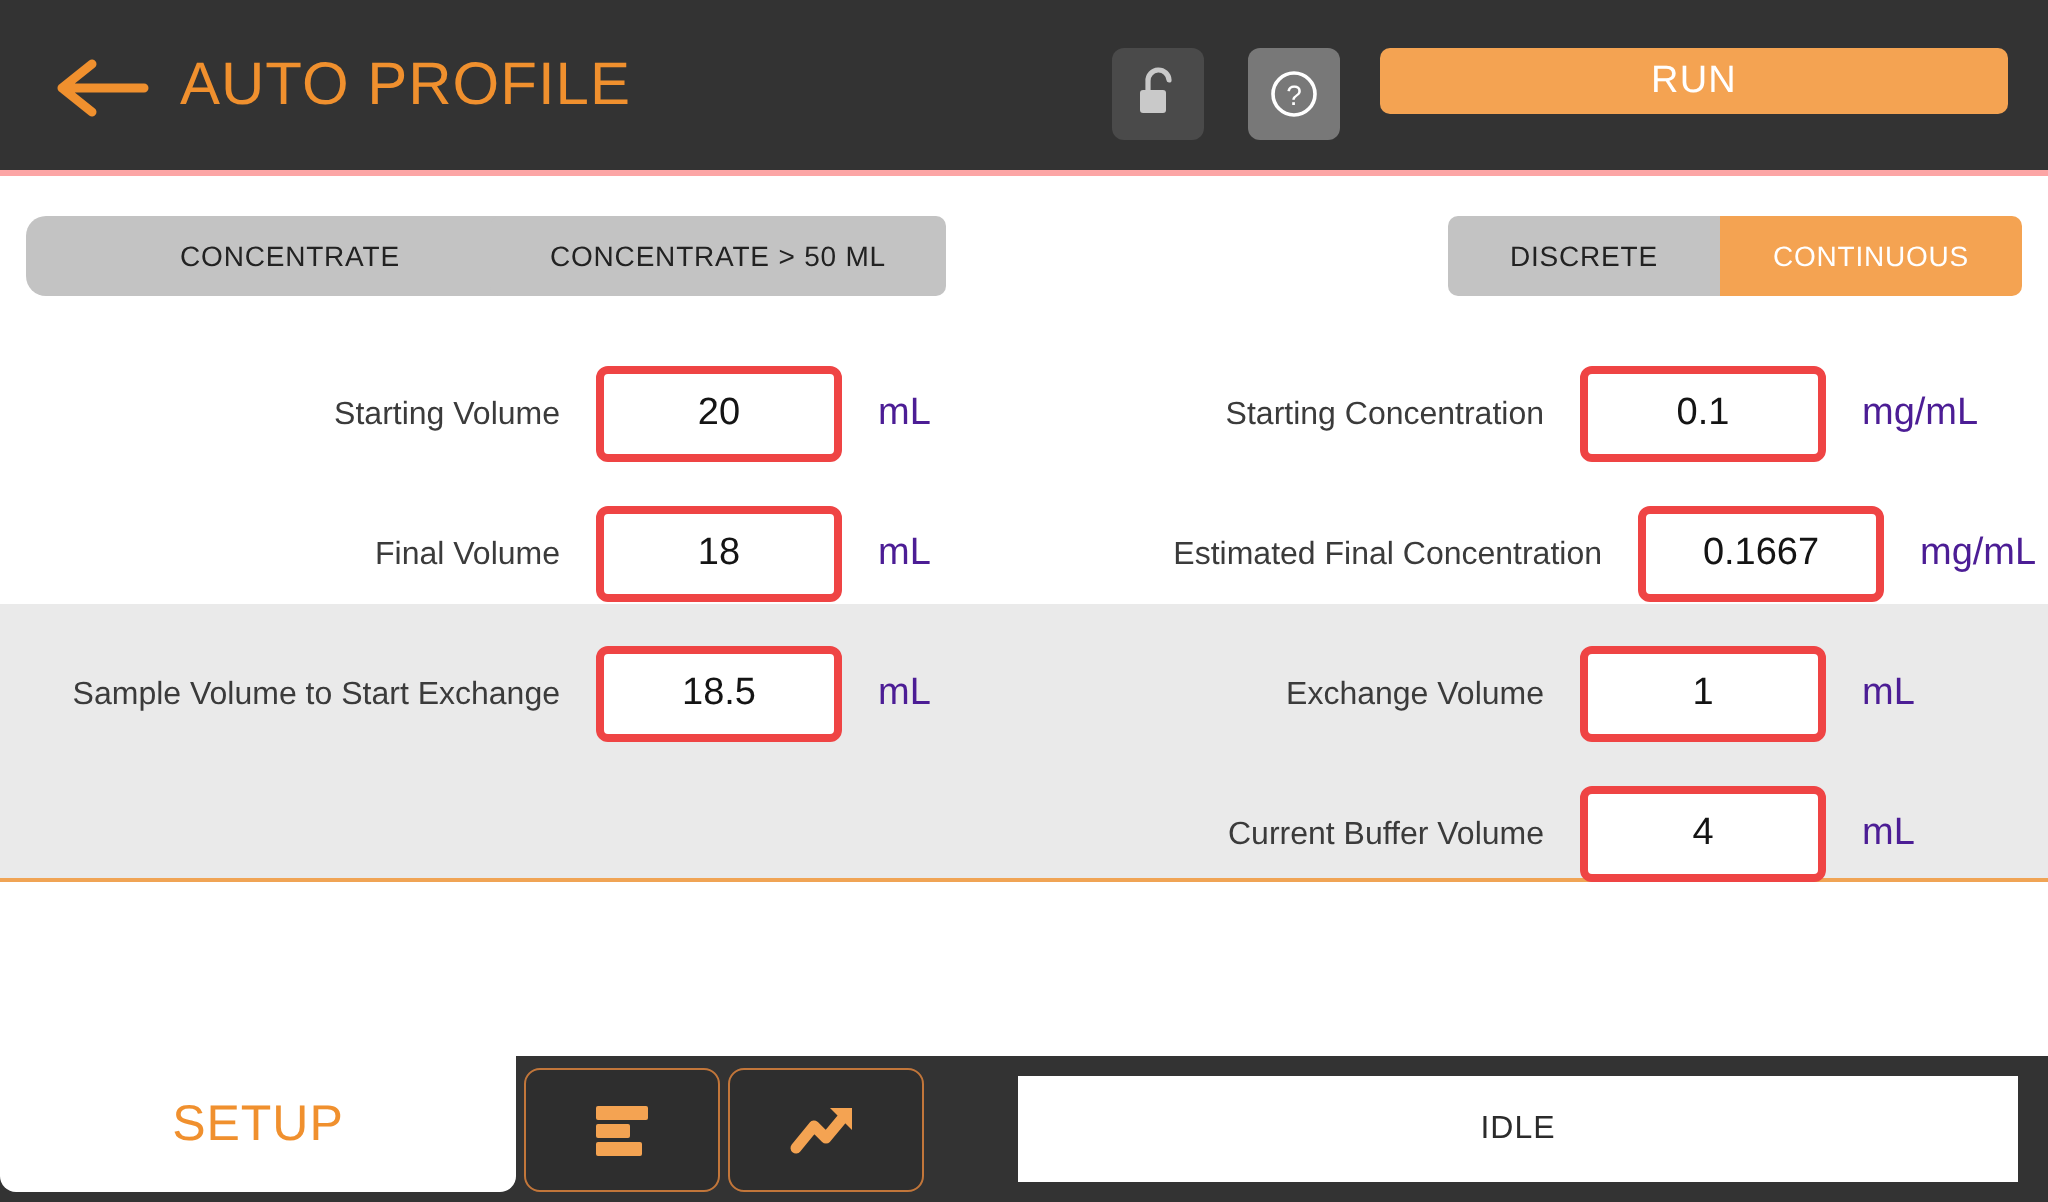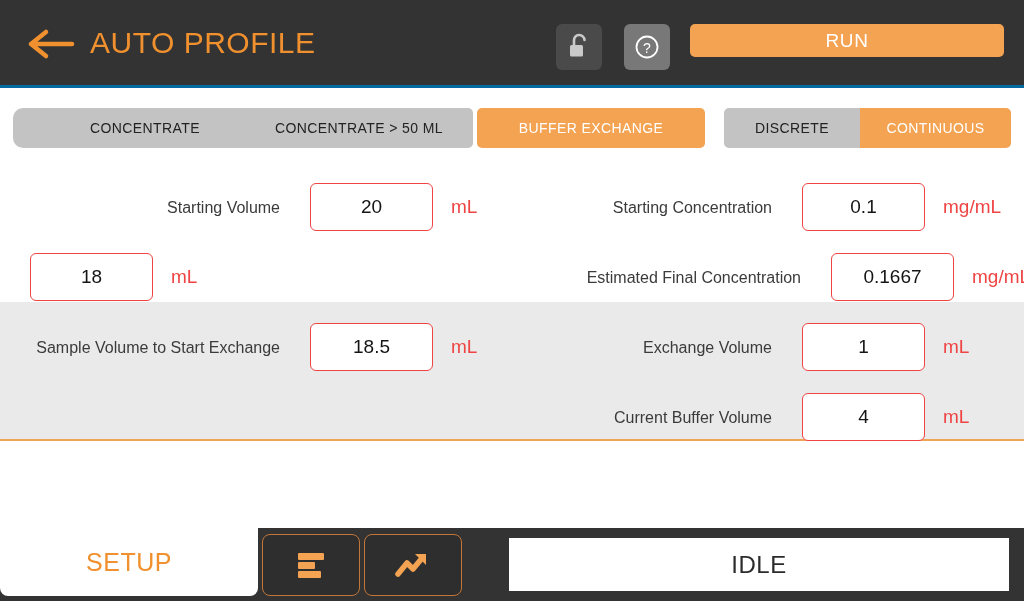--- a/index.html
+++ b/index.html
@@ -19,21 +19,21 @@
     background: #ffffff;
   }
 
   
   .header {
     position: absolute;
     left: 0; top: 0;
     width: 1024px;
     height: 88px;
     background: #333333;
-    border-bottom: 3px solid #0369a1;
+    border-bottom: 3px solid #fca5a5;
   }
 
   .back-arrow {
     position: absolute;
     left: 27px; top: 28px;
     width: 48px; height: 32px;
     cursor: pointer;
   }
 
   .page-title {
@@ -140,34 +140,33 @@
     color: #3b3b3b;
     text-align: right;
     line-height: 25px;
     padding-right: 18px;
   }
 
   .field-input {
     width: 123px;
     height: 48px;
     background: #ffffff;
-    border: 1px solid #ef4444;
+    border: 4px solid #ef4444;
     border-radius: 6px;
     display: flex;
     align-items: center;
     justify-content: center;
     font-size: 19px;
     color: #141414;
     cursor: text;
-    margin-left: 12px;
   }
 
   .field-unit {
     font-size: 19px;
-    color: #ef4444;
+    color: #4c1d95;
     padding-left: 18px;
     white-space: nowrap;
   }
 
   
   .row-start-volume   { left: 18px;  top: 172px; width: 470px; }
   .row-final-volume   { left: 18px;  top: 242px; width: 470px; }
   .row-start-conc     { left: 540px; top: 172px; width: 470px; }
   .row-final-conc     { left: 569px; top: 242px; width: 470px; }
   .row-sample-volume  { left: 18px;  top: 312px; width: 470px; }
@@ -224,21 +223,21 @@
   .chart-btn { left: 364px; }
 
   .status-box {
     position: absolute;
     left: 509px; top: 10px;
     width: 500px; height: 53px;
     background: #ffffff;
     display: flex;
     align-items: center;
     justify-content: center;
-    font-size: 24px;
+    font-size: 16px;
     color: #2b2b2b;
     letter-spacing: 0.5px;
   }
 </style>
 </head>
 <body>
 
 <div class="app">
 
   <div class="header">
@@ -263,34 +262,34 @@
         <text x="14" y="19.5" font-size="14" fill="#ffffff" text-anchor="middle" font-family="Liberation Sans, sans-serif">?</text>
       </svg>
     </div>
 
     <div class="run-btn">RUN</div>
   </div>
 
   <div class="tabbar">
     <div class="tab tab-concentrate">CONCENTRATE</div>
     <div class="tab tab-concentrate50">CONCENTRATE &gt; 50 ML</div>
-    <div class="tab tab-bufferexchange active">BUFFER EXCHANGE</div>
     <div class="tab tab-discrete">DISCRETE</div>
     <div class="tab tab-continuous active">CONTINUOUS</div>
   </div>
 
   <div class="section-white"></div>
 
   <div class="field-row row-start-volume">
     <div class="field-label lbl-w-left">Starting Volume</div>
     <div class="field-input">20</div>
     <div class="field-unit">mL</div>
   </div>
 
   <div class="field-row row-final-volume">
+    <div class="field-label lbl-w-left">Final Volume</div>
     <div class="field-input">18</div>
     <div class="field-unit">mL</div>
   </div>
 
   <div class="field-row row-start-conc">
     <div class="field-label lbl-w-right">Starting Concentration</div>
     <div class="field-input">0.1</div>
     <div class="field-unit">mg/mL</div>
   </div>
 

